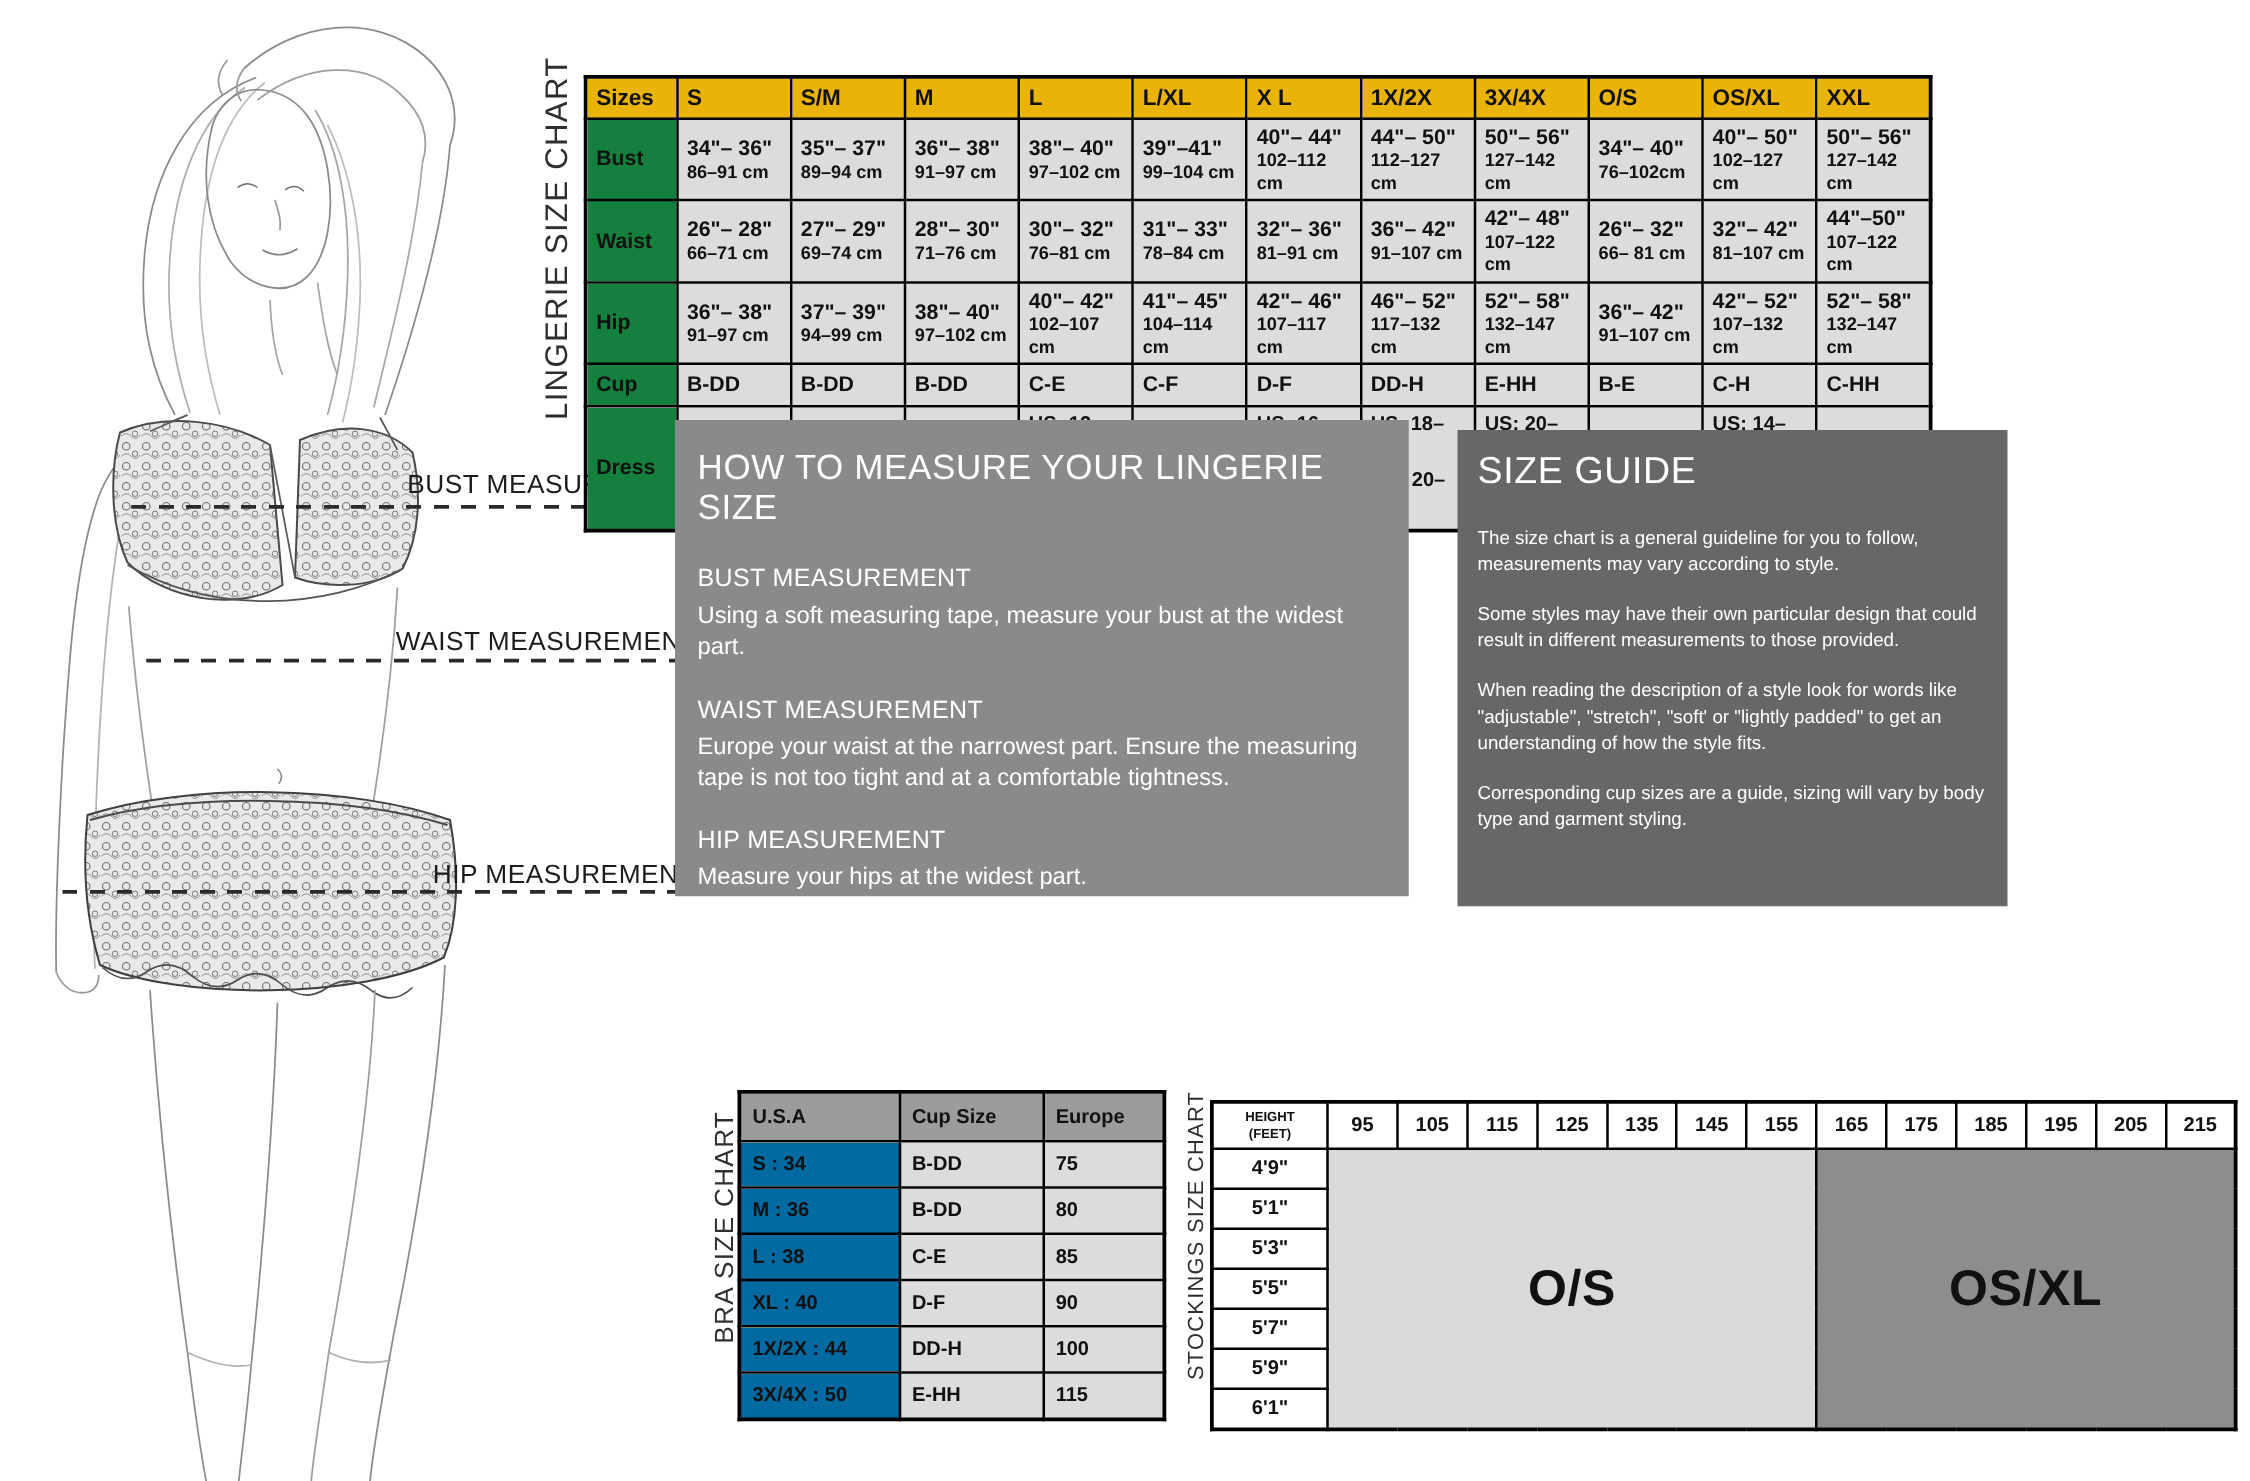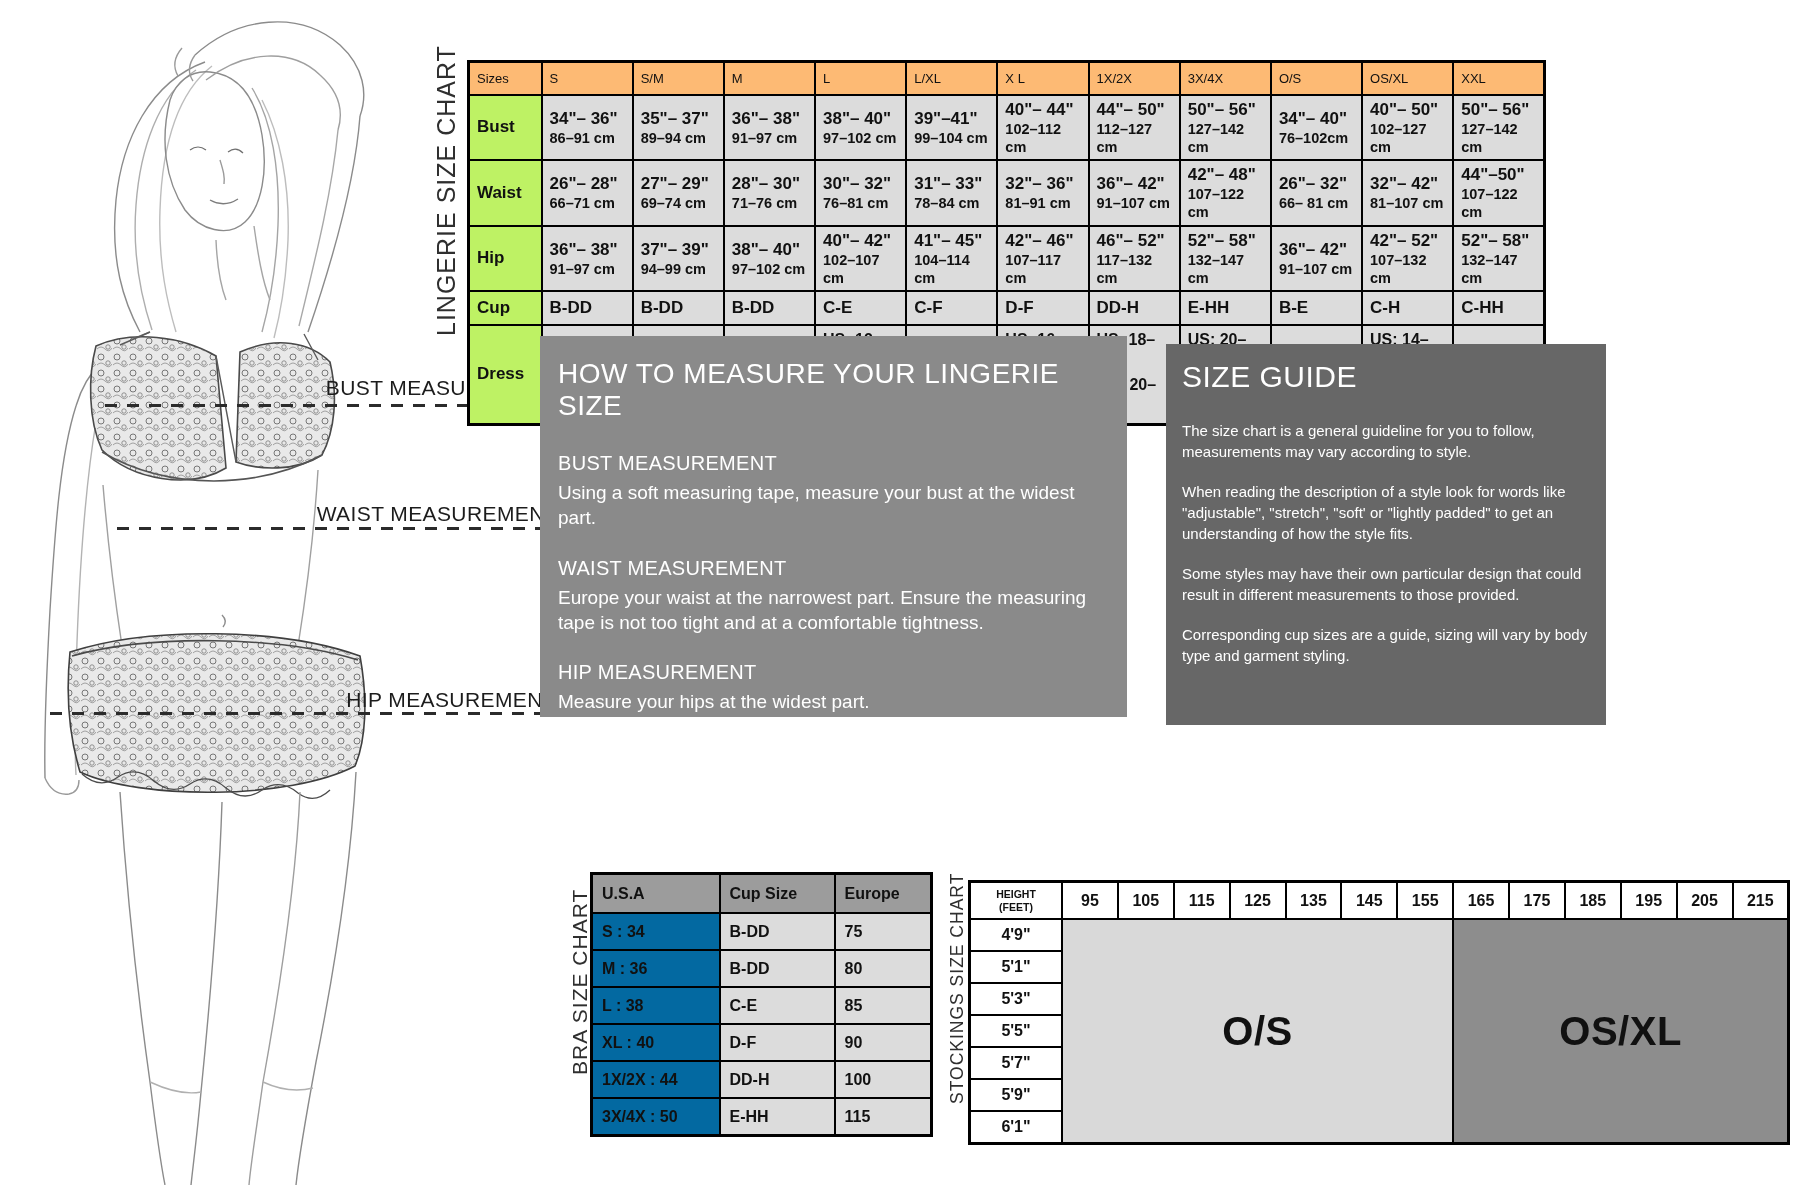--- a/index.html
+++ b/index.html
@@ -16,22 +16,22 @@
   }
   #lingerie-vlabel{left:430px;top:60px;height:262px;width:32px;font-size:25px;}
   #bra-vlabel{left:566px;top:872px;height:219px;width:28px;font-size:21px;}
   #stockings-vlabel{left:944px;top:874px;height:229px;width:26px;font-size:17.5px;}
 
   
   #lingerie-table-wrap{position:absolute;left:467px;top:60px;width:1079px;}
   table{border-collapse:collapse;table-layout:fixed;width:100%;}
   .grid td{border:2px solid #000;vertical-align:middle;padding:3px 6px 3px 7px;overflow:hidden;}
   .grid{border:3px solid #000;}
-  .hdr{background:#fdba74;font-weight:normal;color:#111;font-size:13px;}
-  .lbl{background:#bef264;font-weight:bold;color:#111;font-size:17px;vertical-align:top;padding-top:6px;}
+  .hdr{background:#eab308;font-weight:bold;color:#111;font-size:18px;}
+  .lbl{background:#15803d;font-weight:bold;color:#111;font-size:17px;vertical-align:top;padding-top:6px;}
   .datacell{background:#dcdcdc;color:#111;font-weight:bold;}
   .line1{font-size:17px;line-height:1.25;}
   .line2{font-size:14.5px;line-height:1.25;}
   tr.cup .line1{font-size:17px;}
   tr.dress .line1,tr.dress .line2{font-size:16px;line-height:1.42;}
   #lingerie-table col.c0{width:73px;}
 
   
   .measure-label{position:absolute;font-size:21px;color:#1c1c1c;letter-spacing:.4px;white-space:nowrap;}
   .dash-line{position:absolute;height:3px;background:repeating-linear-gradient(90deg,#2b2b2b 0 12px,transparent 12px 22px);}
@@ -399,22 +399,22 @@
     </div>
     <div class="sec">
       <div class="sec-head">HIP MEASUREMENT</div>
       <div class="sec-body">Measure your hips at the widest part.</div>
     </div>
   </div>
 
   <div id="guide-box">
     <div class="box-title">SIZE GUIDE</div>
     <p>The size chart is a general guideline for you to follow, measurements may vary according to style.</p>
+    <p>Some styles may have their own particular design that could result in different measurements to those provided.</p>
     <p>When reading the description of a style look for words like "adjustable", "stretch", "soft' or "lightly padded" to get an understanding of how the style fits.</p>
-    <p>Some styles may have their own particular design that could result in different measurements to those provided.</p>
     <p>Corresponding cup sizes are a guide, sizing will vary by body type and garment styling.</p>
   </div>
 
   <div class="vlabel" id="bra-vlabel">BRA SIZE CHART</div>
   <div id="bra-table-wrap">
     <table class="grid" id="bra-table">
       <colgroup>
           <col class="b0">
           <col class="b1">
           <col class="b2">

